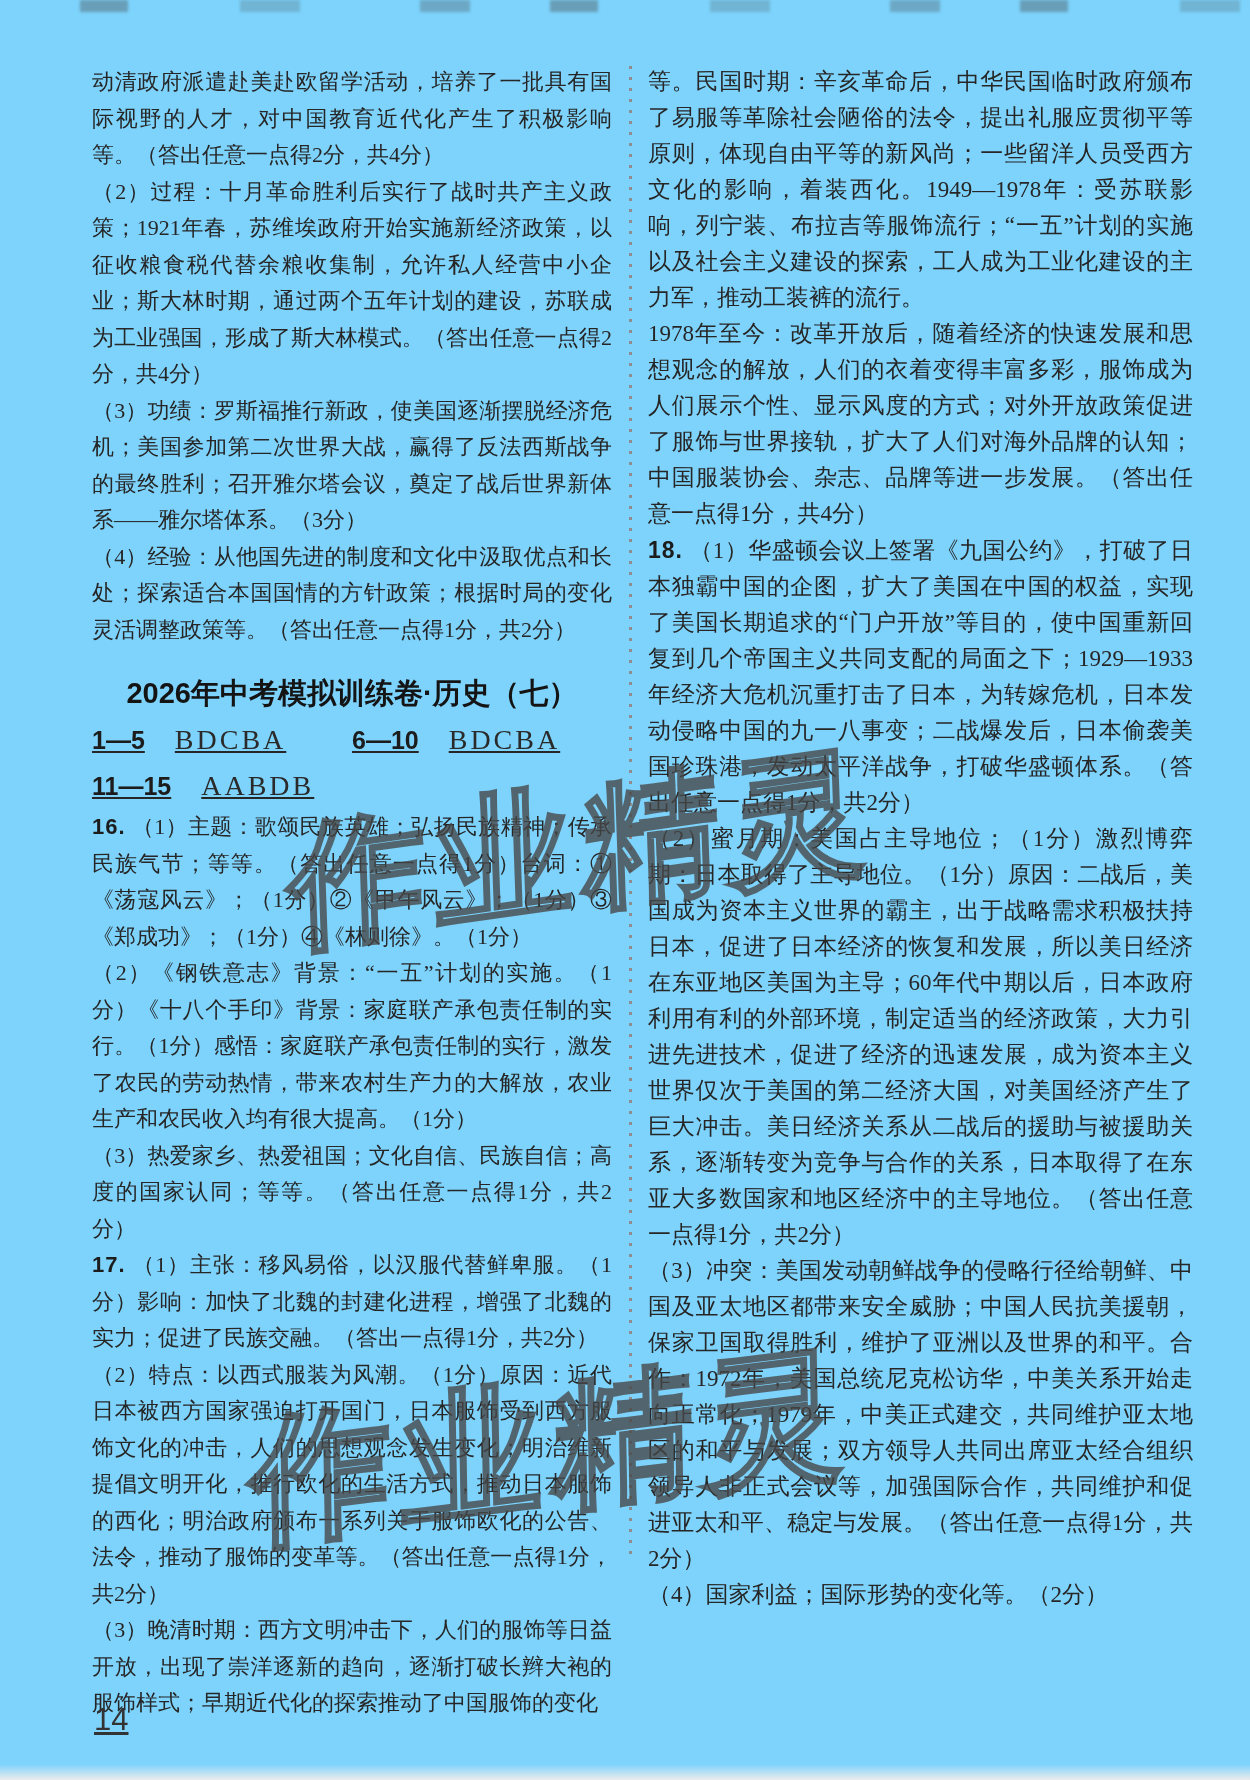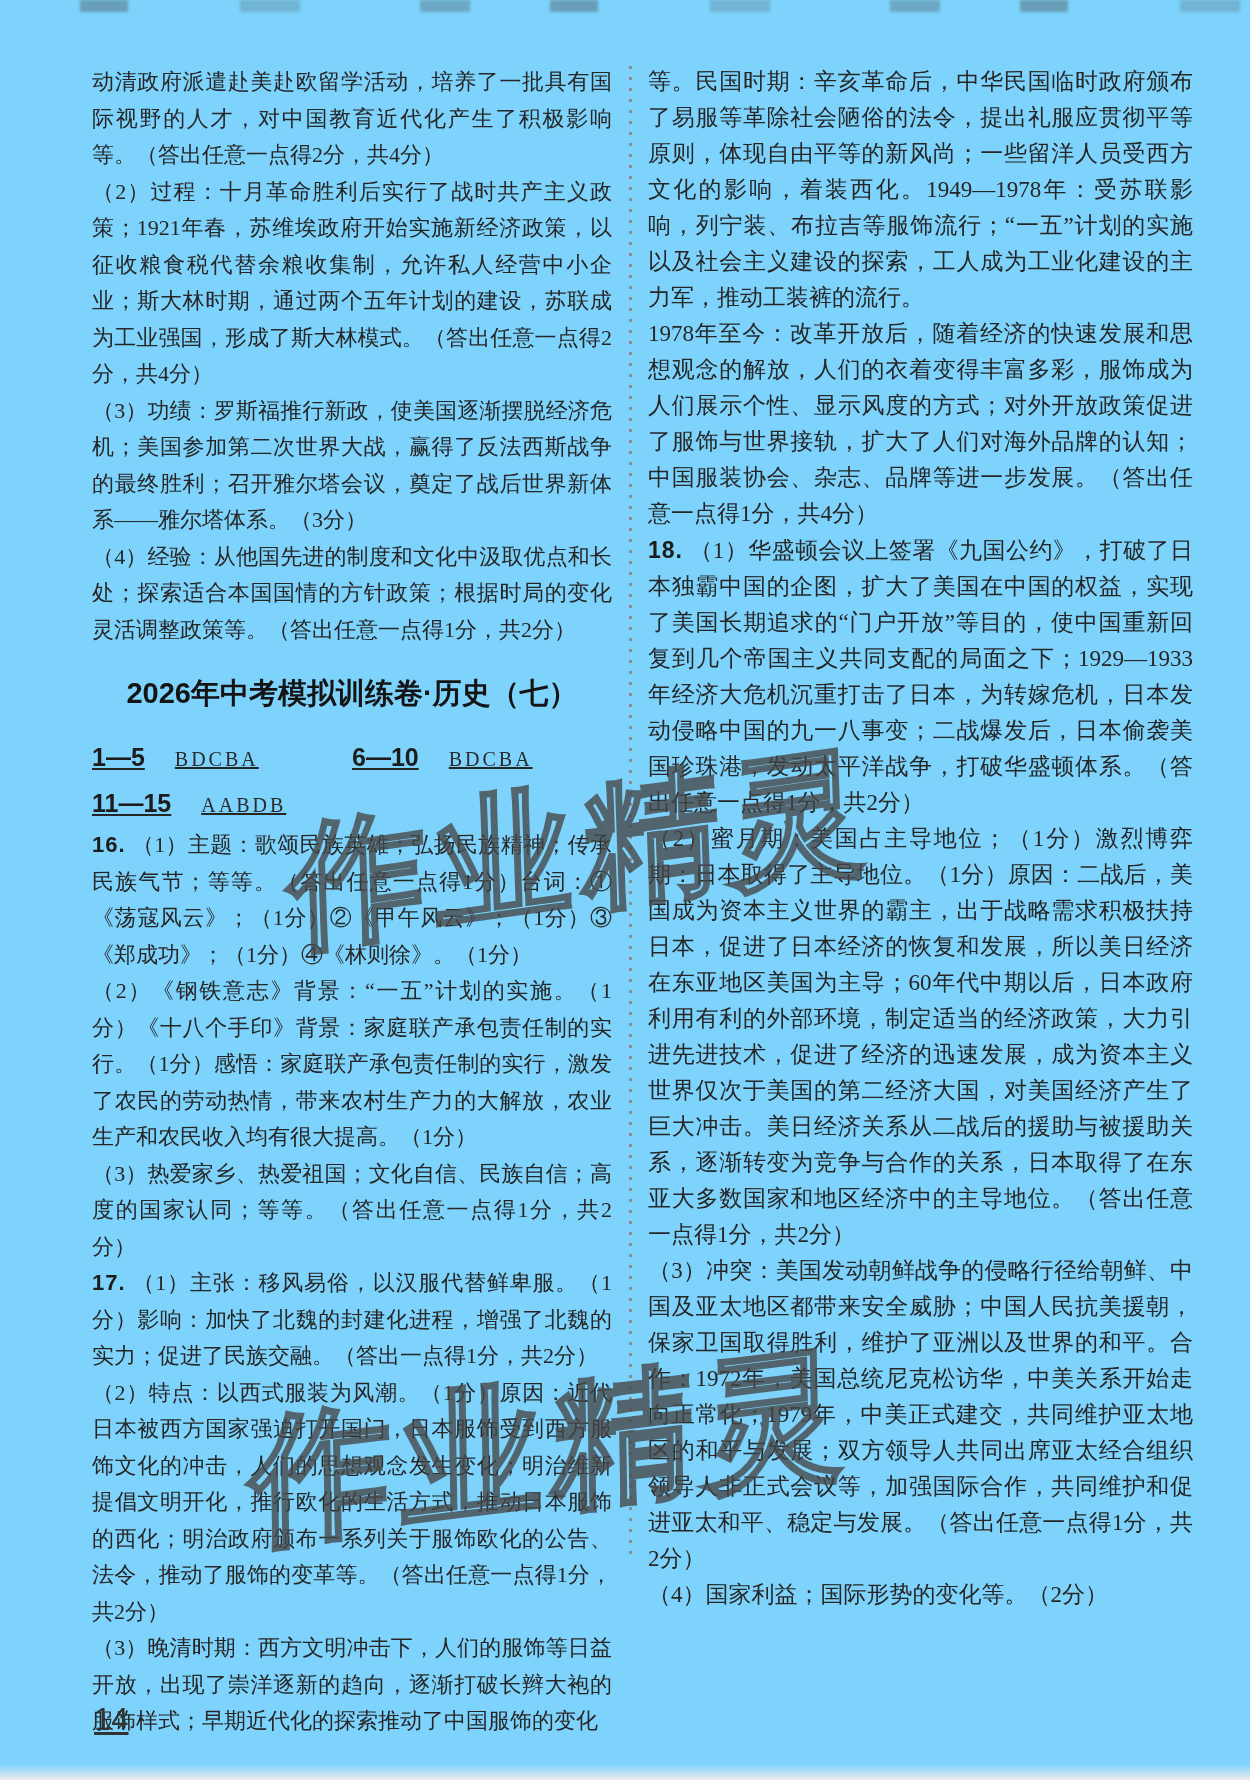--- a/index.html
+++ b/index.html
@@ -35,36 +35,36 @@
     text-justify:inter-ideograph;
     overflow-wrap:break-word;
   }
   b.qnum{
     font-family:"Liberation Sans","DejaVu Sans",sans-serif;
     font-weight:bold;color:#1c1c1c;
     letter-spacing:1px;
     padding-right:6px;
   }
   .paper-title{
-    margin-top:22px;margin-bottom:19px;
+    margin-top:22px;margin-bottom:1px;
     text-align:center;
     font-family:"Liberation Sans","DejaVu Sans",sans-serif;
     font-weight:bold;
     font-size:29px;line-height:46px;
     color:#141414;
   }
   .ans-row{display:flex;height:46px;align-items:center;}
   .ans-cell{width:50%;display:flex;align-items:baseline;text-decoration:underline;}
   .ans-range{
     font-family:"Liberation Sans","DejaVu Sans",sans-serif;
     font-weight:bold;font-size:25px;color:#1c1c1c;
   }
   .ans-letters{
     margin-left:30px;
-    font-size:20px;letter-spacing:3px;color:#2a2a2a;
+    font-size:28px;letter-spacing:3px;color:#2a2a2a;
   }
   
   .divider{
     position:absolute;left:629px;top:66px;height:1494px;width:3px;
     background-image:repeating-linear-gradient(to bottom,#8d8d8d 0 3px,transparent 3px 11px);
   }
   
   .wm{
     position:absolute;
     font-family:"Liberation Sans","DejaVu Sans",sans-serif;

